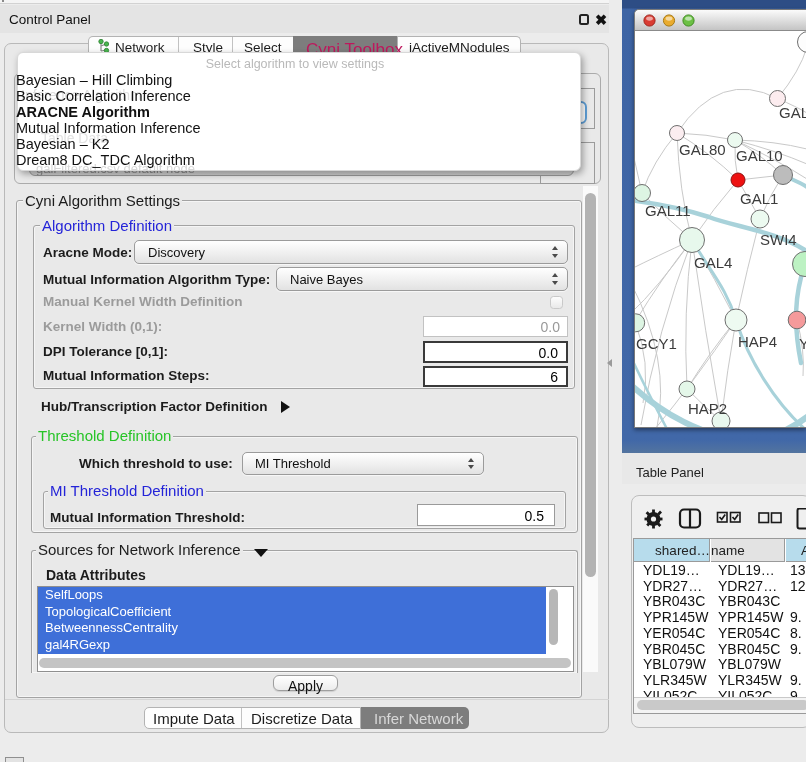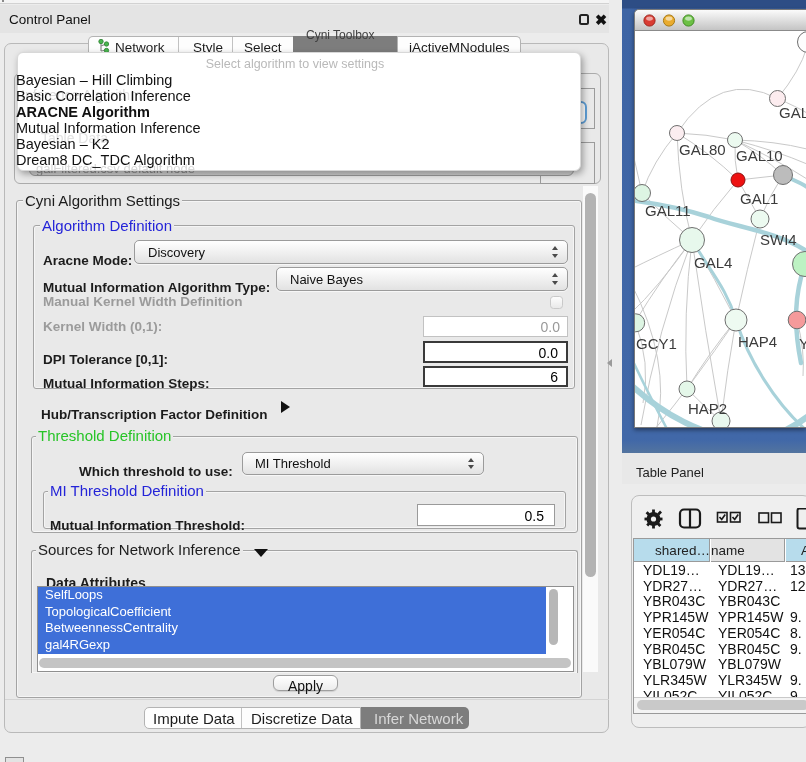--- a/index.html
+++ b/index.html
@@ -1,19 +1,19 @@
 <!DOCTYPE html>
 <html><head>
 <meta charset="utf-8">
 <style>
 * { margin:0; padding:0; box-sizing:border-box; }
 html,body { width:806px; height:762px; overflow:hidden; }
 body { font-family:"Liberation Sans", sans-serif; background:#e9e9e9; position:relative; }
 .abs { position:absolute; }
-.lbl { line-height:14px; font-weight:bold; font-size:13.5px; color:#1c1c1c;margin-top:8px; }
+.lbl { line-height:14px; font-weight:bold; font-size:13.5px; color:#1c1c1c; }
 .glbl { line-height:14px; font-weight:bold; font-size:13.5px; color:#9b9b9b; }
 .combo {
   position:absolute; border:1px solid #9b9b9b; border-radius:5px;
   background:linear-gradient(#ffffff,#f2f2f2 45%,#e2e2e2);
   box-shadow:0 1px 1px rgba(255,255,255,.7);
   font-size:13px; color:#111;
 }
 .combo .ar { position:absolute; right:7px; top:0; bottom:0; width:10px; }
 .combo .ar:before { content:""; position:absolute; left:2px; top:5px;
   border-left:3.5px solid transparent; border-right:3.5px solid transparent; border-bottom:4.5px solid #4a4a4a; }
@@ -44,21 +44,21 @@
 <div class="abs" style="left:397px;top:36px;width:124px;height:22px;background:#fdfdfd;border:1px solid #b3b3b3;border-bottom:none;border-radius:0 5px 0 0;"></div>
 <svg class="abs" style="left:97px;top:39px;" width="13" height="15" viewBox="0 0 13 15">
   <path d="M4 3 L4 12 M4 7 L9 5 M4 12 L9 11" stroke="#8a8a8a" stroke-width="1.2" fill="none"></path>
   <circle cx="4" cy="2.5" r="2.2" fill="#49b64e" stroke="#2c7f31" stroke-width=".8"></circle>
   <circle cx="9.5" cy="5" r="2.2" fill="#49b64e" stroke="#2c7f31" stroke-width=".8"></circle>
   <circle cx="9.5" cy="11.5" r="2.2" fill="#49b64e" stroke="#2c7f31" stroke-width=".8"></circle>
 </svg>
 <div class="abs" style="left:115px;top:40px;font-size:13.5px;color:#1c1c1c;">Network</div>
 <div class="abs" style="left:193px;top:40px;font-size:13.5px;color:#1c1c1c;">Style</div>
 <div class="abs" style="left:244px;top:40px;font-size:13.5px;color:#1c1c1c;">Select</div>
-<div class="abs" style="left:306px;top:28px;font-size:12px;color:#404040;">Cyni Toolbox</div>
+<div class="abs" style="left:306px;top:40px;font-size:17px;color:#be185d;">Cyni Toolbox</div>
 <div class="abs" style="left:409px;top:40px;font-size:13.5px;color:#1c1c1c;">jActiveMNodules</div>
 
 <div class="abs" style="left:583px;top:186px;width:15px;height:486px;background:#fafafa;"></div>
 <div class="abs" style="left:585px;top:193px;width:11px;height:384px;background:#b3b3b3;border-radius:6px;"></div>
 
 <div class="abs" style="left:14px;top:73px;width:587px;height:111px;border:1px solid #ababab;border-radius:6px;"></div>
 <div class="abs" style="left:540px;top:88px;width:55px;height:41px;border:1px solid #9b9b9b;background:#e9e9e9;"></div>
 <div class="abs" style="left:536px;top:101px;width:51px;height:23px;border:2px solid #5e9ed6;border-radius:6px;background:#fff;"></div>
 <div class="abs" style="left:540px;top:142px;width:55px;height:42px;border:1px solid #9b9b9b;background:#e9e9e9;"></div>
 <div class="abs" style="left:29px;top:148px;width:545px;height:28px;border:1px solid #9a9a9a;border-radius:6px;background:linear-gradient(#fbfbfb,#cfcfcf);"></div>

